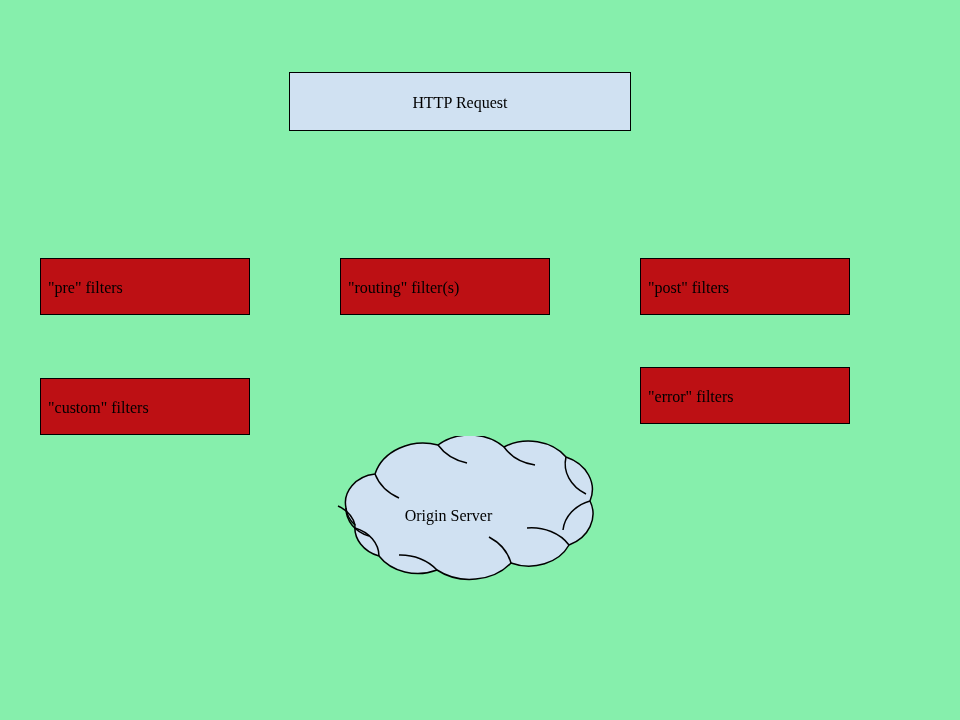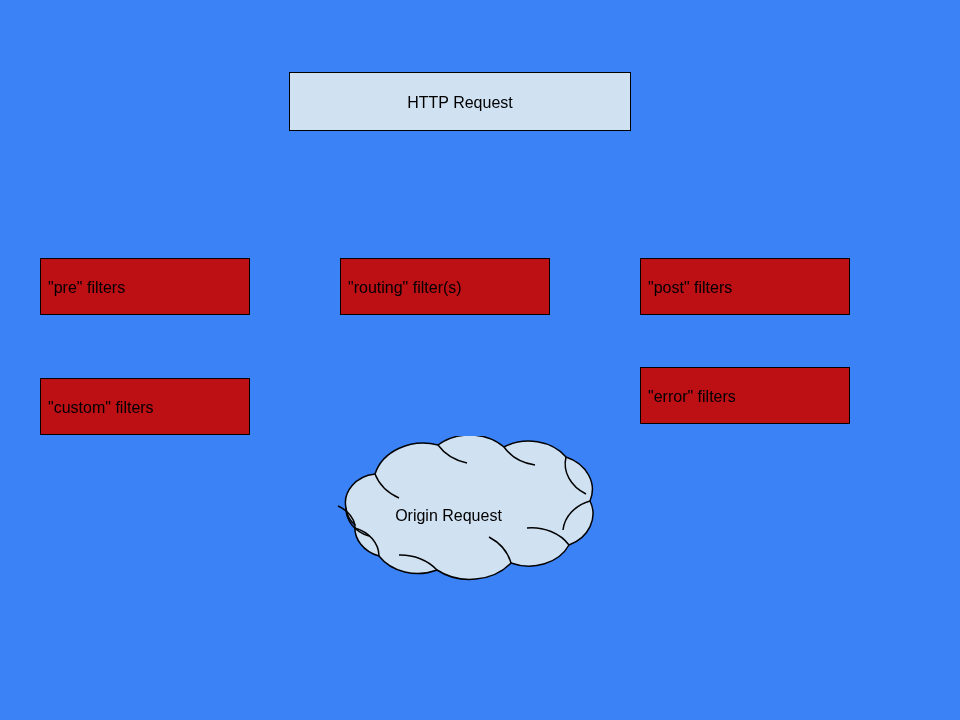--- a/index.html
+++ b/index.html
@@ -8,22 +8,23 @@
     padding: 0;
     background: #000000;
   }
   body {
     font-family: "Liberation Sans", sans-serif;
   }
   #canvas {
     position: relative;
     width: 960px;
     height: 720px;
-    background: #3b82f6;
+    background: #86efac;
     overflow: hidden;
+    font-family: Liberation Serif, serif;
   }
   .node {
     position: absolute;
     box-sizing: border-box;
     border: 1px solid #000000;
   }
   .node-blue {
     background: #d0e1f2;
   }
   .node-red {
@@ -161,15 +162,15 @@
       <path d="M 218 11 a 46 38 0 0 0 31 18" fill="none" stroke="#000000" stroke-width="1.5"></path>
       <path d="M 280 21 a 42 35 0 0 0 20 37" fill="none" stroke="#000000" stroke-width="1.5"></path>
       <path d="M 304 65 a 40 34 0 0 0 -27 29" fill="none" stroke="#000000" stroke-width="1.5"></path>
       <path d="M 283 109 a 44 36 0 0 0 -42 -17" fill="none" stroke="#000000" stroke-width="1.5"></path>
       <path d="M 225 127 a 52 42 0 0 0 -22 -26" fill="none" stroke="#000000" stroke-width="1.5"></path>
       <path d="M 151 134 a 46 38 0 0 0 -38 -15" fill="none" stroke="#000000" stroke-width="1.5"></path>
       <path d="M 93 120 a 36 30 0 0 0 -24 -28" fill="none" stroke="#000000" stroke-width="1.5"></path>
       <path d="M 69 89 a 34 28 0 0 0 -17 -19" fill="none" stroke="#000000" stroke-width="1.5"></path>
     </svg>
   </div>
-  <div id="origin-server-label">Origin Request</div>
+  <div id="origin-server-label">Origin Server</div>
 
 </div>
 
 </body></html>

